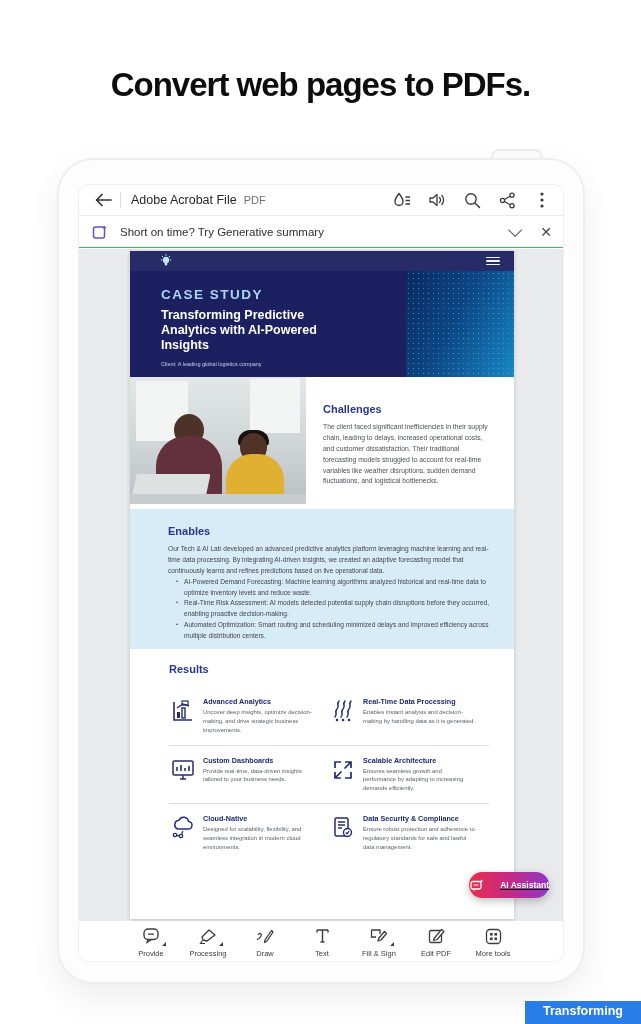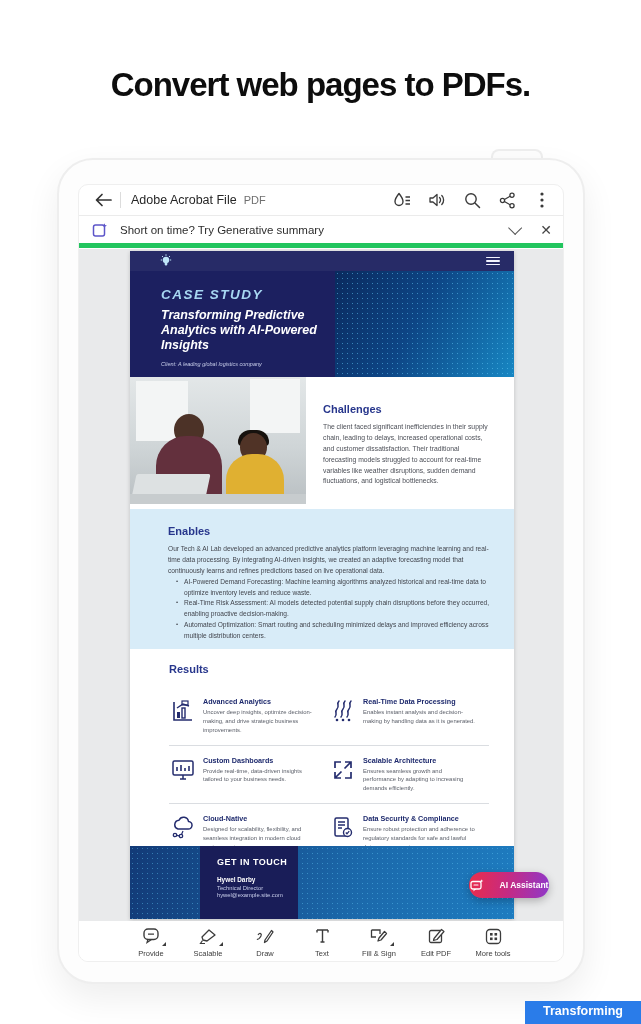--- a/index.html
+++ b/index.html
@@ -26,42 +26,42 @@
             border-bottom:1px solid #ebebeb; display:flex; align-items:center; padding:0 13px; }
   .appbar .back { width:22px; height:22px; display:flex; align-items:center; justify-content:center; }
   .vdiv { width:1px; height:16px; background:#dcdcdc; margin:0 10px 0 6px; }
   .doc-title { font-size:12.5px; color:#262626; font-weight:500; }
   .doc-badge { font-size:11px; color:#6f6f6f; margin-left:7px; }
   .appbar-icons { margin-left:auto; display:flex; align-items:center; gap:15px; }
   .appbar-icons .ic { width:20px; height:20px; display:flex; align-items:center; justify-content:center; }
 
   
   .sumbar { position:absolute; left:0; top:32px; width:486px; height:31px;
-            border-bottom:5px solid #22c55e; display:flex; align-items:center; padding:0 13px; }
+            border-bottom:1px solid #22c55e; display:flex; align-items:center; padding:0 13px; }
   .sumbar .gicon { width:18px; height:18px; margin-right:10px; display:flex; align-items:center; }
   .sumbar .stext { font-size:11.5px; color:#2d2d2d; }
   .sumbar .spacer { flex:1; }
   .chev { width:10px; height:10px; border-right:1.6px solid #555; border-bottom:1.6px solid #555;
           transform:rotate(45deg) translateY(-3px); margin-right:22px; }
   .xclose { font-size:14px; color:#444; line-height:1; }
 
   
   .viewer { position:absolute; left:0; top:64px; width:486px; height:672px; background:#e9eaeb; }
   .page { position:absolute; left:51px; top:2px; width:384px; height:668px; background:#fff;
           box-shadow:0 1px 4px rgba(0,0,0,.18); overflow:hidden; }
 
   
   .dnav { position:absolute; left:0; top:0; width:384px; height:20px; background:#272b67;
           display:flex; align-items:center; justify-content:space-between; padding:0 14px 0 30px; }
   .burger { width:14px; height:9px; display:flex; flex-direction:column; justify-content:space-between; }
   .burger i { height:1.8px; background:#f2f4ff; border-radius:1px; }
 
   
   .hero { position:absolute; left:0; top:20px; width:384px; height:106px; background:#1c2060; display:flex; }
-  .hero-txt { width:205px; padding:16px 16px 0 31px;font-style:italic; }
+  .hero-txt { width:276px; padding:16px 16px 0 31px; }
   .eyebrow { font-size:13.5px; font-weight:800; letter-spacing:1.5px; color:#a7d7f2; }
   .hero-title { margin-top:6px; font-size:12.5px; font-weight:800; color:#fff; line-height:1.2; width:200px; }
   .hero-client { margin-top:8px; font-size:5.5px; color:#c9cfeb; }
   .hero-img { flex:1; background:
       radial-gradient(circle, rgba(96,200,245,.55) .6px, transparent .8px) 0 0/5px 5px,
       linear-gradient(118deg,#0a2a5e 0%, #0d4585 45%, #1787c3 100%); }
 
   
   .challenges { position:absolute; left:0; top:126px; width:384px; height:132px; background:#fff; }
   .photo { position:absolute; left:0; top:0; width:176px; height:127px; overflow:hidden;
@@ -113,22 +113,22 @@
   .fpanel { position:absolute; left:70px; top:0; width:98px; height:73px; background:#191d58;
             padding:11px 0 0 17px; }
   .f-head { font-size:9px; font-weight:800; letter-spacing:.5px; color:#fff; }
   .f-name { margin-top:9px; font-size:6.4px; font-weight:800; color:#fff; }
   .f-role { margin-top:1.5px; font-size:5.8px; color:#c9cfeb; }
   .f-mail { margin-top:1px; font-size:5.8px; color:#c9cfeb; }
 
   
   .ai-pill { position:absolute; left:390px; top:687px; width:80px; height:26px; border-radius:13px;
              background:linear-gradient(95deg,#ea2d49 0%, #c62a82 48%, #8f38c9 100%);
-             display:flex; align-items:center; justify-content:center; gap:16px;
-             box-shadow:0 3px 8px rgba(0,0,0,.25); }
+             display:flex; align-items:center; justify-content:flex-end; gap:16px;
+             box-shadow:0 3px 8px rgba(0,0,0,.25);text-decoration:underline; }
   .ai-pill span { color:#fff; font-size:8.5px; font-weight:600; }
 
   
   .toolbar { position:absolute; left:0; top:736px; width:486px; height:42px; background:#fff;
              display:flex; align-items:center; justify-content:center; gap:13px; }
   .tool { display:flex; flex-direction:column; align-items:center; width:44px; }
   .tool .tico { position:relative; width:19px; height:19px; display:flex; align-items:center; justify-content:center; }
   .tool .caret { position:absolute; right:-5px; bottom:0; width:0; height:0;
                  border-left:4px solid transparent; border-bottom:4px solid #3c3c3c; }
   .tool .tlabel { margin-top:3px; font-size:7.5px; color:#3c3c3c; white-space:nowrap; }
@@ -363,28 +363,20 @@
                   </svg>
                   <div>
                     <div class="rtitle">Data Security &amp; Compliance</div>
                     <div class="rdesc">Ensure robust protection and adherence to regulatory standards for safe and lawful data management.</div>
                   </div>
                 </div>
               </div>
             </div>
           </div>
 
-          <div class="dfooter">
-            <div class="fpanel">
-              <div class="f-head">GET IN TOUCH</div>
-              <div class="f-name">Hywel Darby</div>
-              <div class="f-role">Technical Director</div>
-              <div class="f-mail">hywel@example.site.com</div>
-            </div>
-          </div>
 
         </div>
       </div>
 
       <div class="ai-pill">
         <svg width="14" height="13" viewBox="0 0 14 13">
           <rect x="1" y="2.5" width="10" height="7.5" rx="1.8" stroke="#fff" stroke-width="1.3" fill="none"></rect>
           <path d="M4 10 L3.2 12.4 L6.4 10" fill="#fff"></path>
           <path d="M4 6 H8" stroke="#fff" stroke-width="1.1" stroke-linecap="round"></path>
           <path d="M11.6 0.2 l.5 1.3 1.3 .5 -1.3 .5 -.5 1.3 -.5 -1.3 -1.3 -.5 1.3 -.5 Z" fill="#fff"></path>
@@ -405,21 +397,21 @@
           <span class="tlabel">Provide</span>
         </div>
         <div class="tool">
           <div class="tico">
             <svg width="18" height="17" viewBox="0 0 18 17">
               <path d="M10 2 L16 7 L8 13 L4 12 L3 9 Z" stroke="#3c3c3c" stroke-width="1.3" fill="none" stroke-linejoin="round"></path>
               <path d="M3.5 12.5 L1.5 15.5 H6" stroke="#3c3c3c" stroke-width="1.2" fill="none"></path>
             </svg>
             <i class="caret"></i>
           </div>
-          <span class="tlabel">Scalable</span>
+          <span class="tlabel">Processing</span>
         </div>
         <div class="tool">
           <div class="tico">
             <svg width="18" height="17" viewBox="0 0 18 17">
               <path d="M9 12 L15.5 2.5 L17 4 L11 13 L8.5 14.5 Z" stroke="#3c3c3c" stroke-width="1.3" fill="none" stroke-linejoin="round"></path>
               <path d="M2 7 c2-3 4-1 3 1 c-1 2-3 4-4 3" stroke="#3c3c3c" stroke-width="1.2" fill="none"></path>
             </svg>
           </div>
           <span class="tlabel">Draw</span>
         </div>

